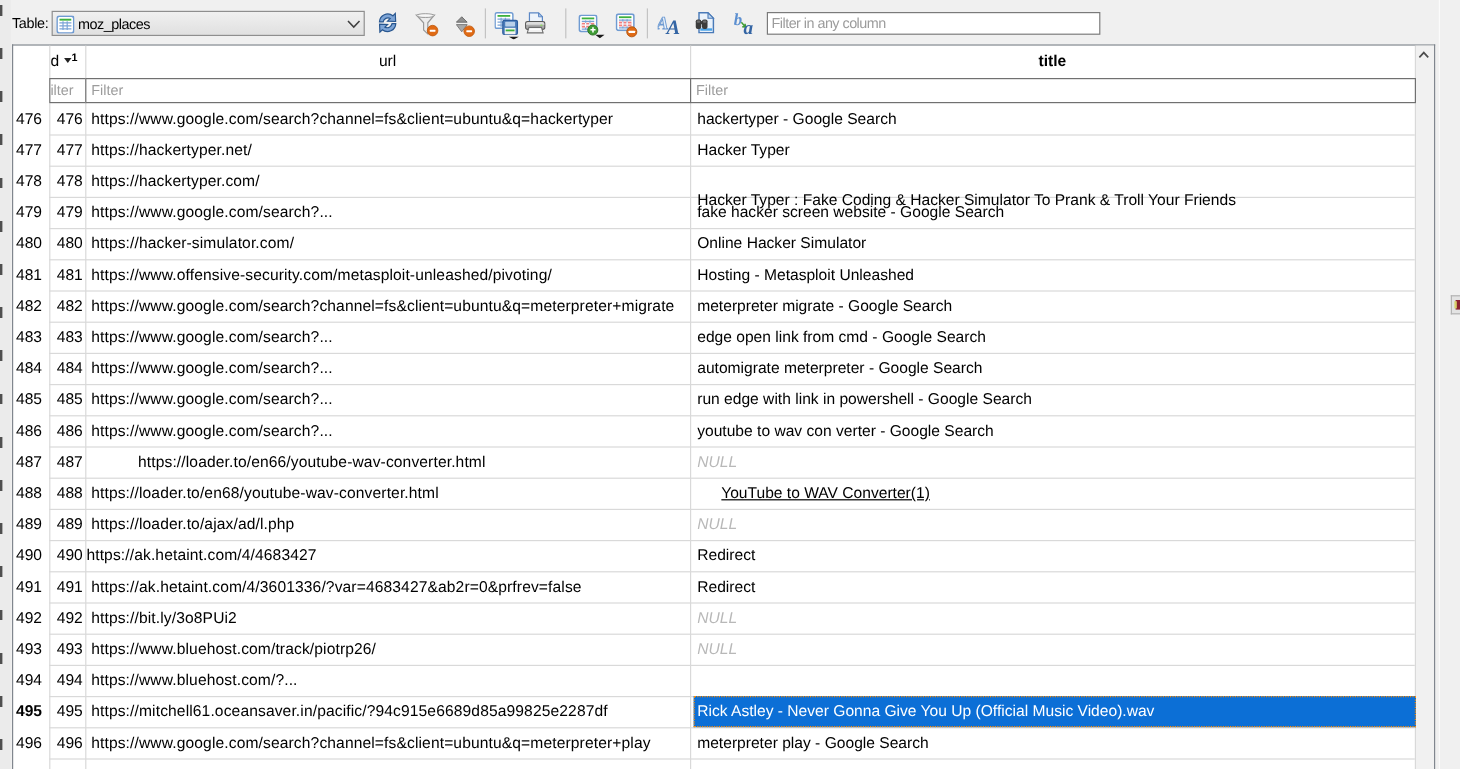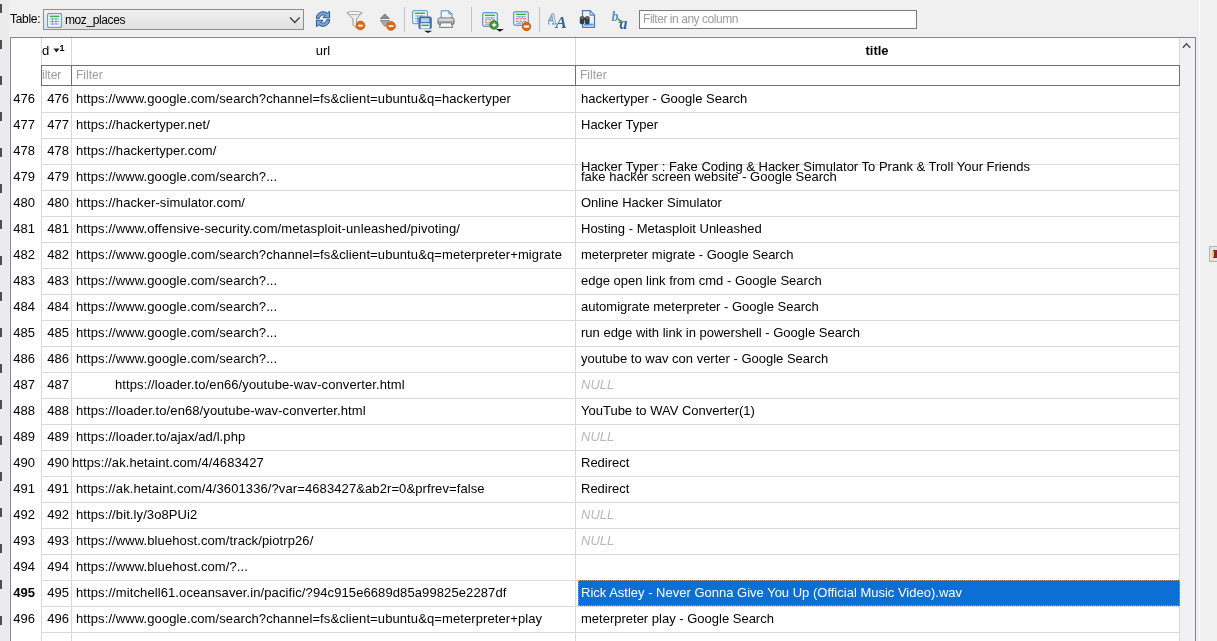--- a/index.html
+++ b/index.html
@@ -223,21 +223,21 @@
 <div class="txt" style="left:42px;top:346px;width:27px;text-align:right;">486</div>
 <div class="txt" style="left:76px;top:346px;width:498px;letter-spacing:0.1px;">https://www.google.com/search?...</div>
 <div class="txt" style="left:581px;top:346px;width:597px;">youtube to wav con verter - Google Search</div>
 <div class="txt" style="left:11px;top:372px;width:24px;text-align:right;">487</div>
 <div class="txt" style="left:42px;top:372px;width:27px;text-align:right;">487</div>
 <div class="txt" style="left:76px;top:372px;width:498px;letter-spacing:0.1px;margin-left:39px;">https://loader.to/en66/youtube-wav-converter.html</div>
 <div class="txt" style="left:581px;top:372px;width:597px;color:#b8b8b8;font-style:italic;">NULL</div>
 <div class="txt" style="left:11px;top:398px;width:24px;text-align:right;">488</div>
 <div class="txt" style="left:42px;top:398px;width:27px;text-align:right;">488</div>
 <div class="txt" style="left:76px;top:398px;width:498px;letter-spacing:0.1px;">https://loader.to/en68/youtube-wav-converter.html</div>
-<div class="txt" style="left:581px;top:398px;width:597px;">YouTube to WAV Converter(1)</div>
+<div class="txt" style="left:601px;top:398px;width:597px;text-decoration:underline;">YouTube to WAV Converter(1)</div>
 <div class="txt" style="left:11px;top:424px;width:24px;text-align:right;">489</div>
 <div class="txt" style="left:42px;top:424px;width:27px;text-align:right;">489</div>
 <div class="txt" style="left:76px;top:424px;width:498px;letter-spacing:0.1px;">https://loader.to/ajax/ad/l.php</div>
 <div class="txt" style="left:581px;top:424px;width:597px;color:#b8b8b8;font-style:italic;">NULL</div>
 <div class="txt" style="left:11px;top:450px;width:24px;text-align:right;">490</div>
 <div class="txt" style="left:42px;top:450px;width:27px;text-align:right;">490</div>
 <div class="txt" style="left:72px;top:450px;width:498px;letter-spacing:0.1px;">https://ak.hetaint.com/4/4683427</div>
 <div class="txt" style="left:581px;top:450px;width:597px;">Redirect</div>
 <div class="txt" style="left:11px;top:476px;width:24px;text-align:right;">491</div>
 <div class="txt" style="left:42px;top:476px;width:27px;text-align:right;">491</div>

